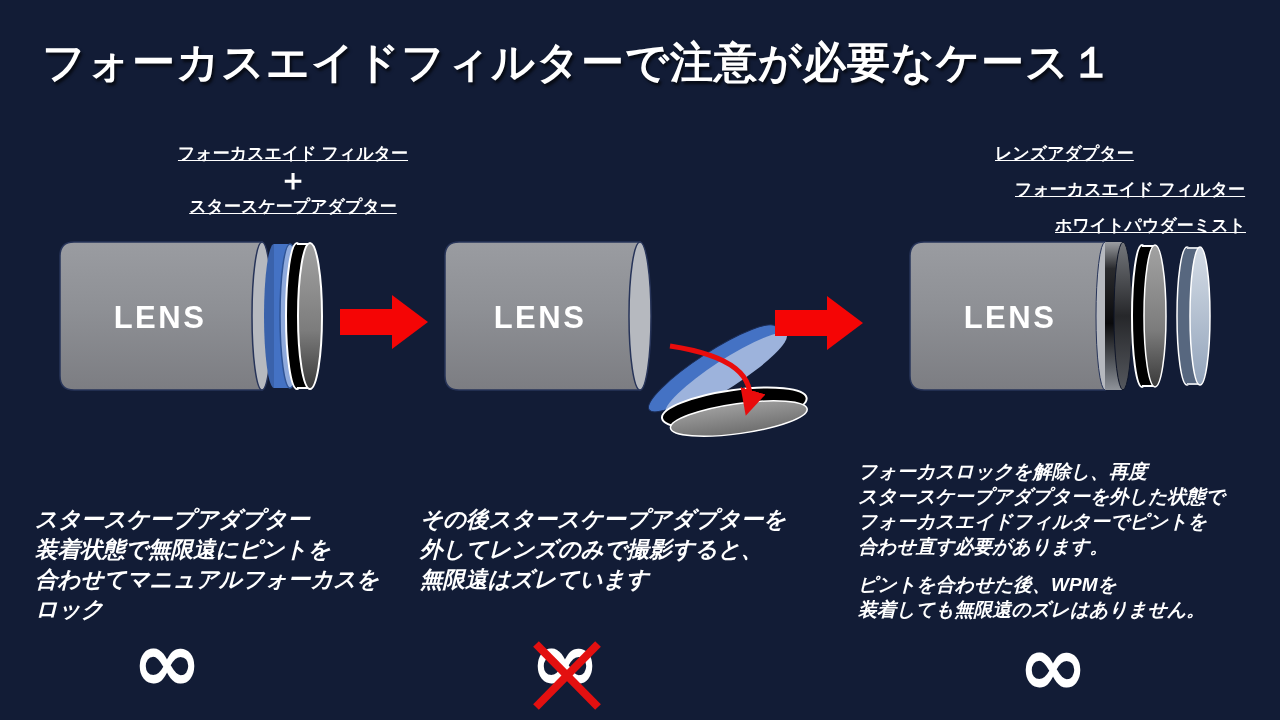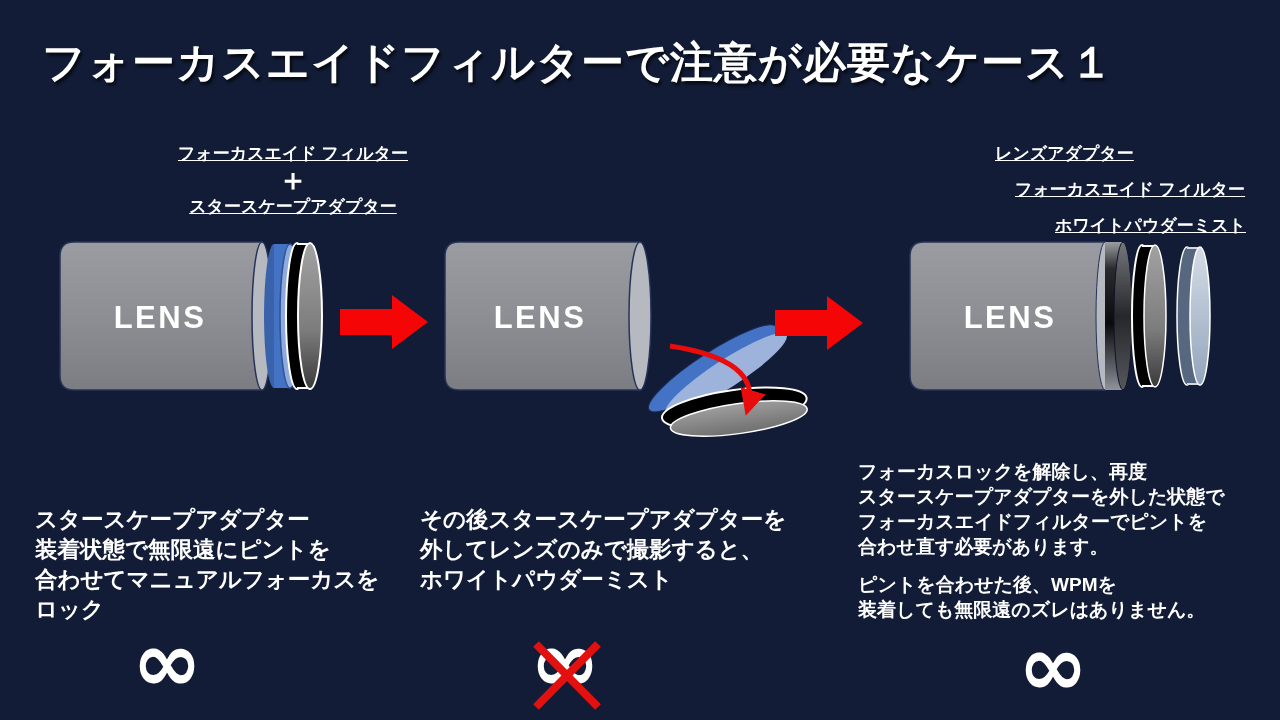--- a/index.html
+++ b/index.html
@@ -18,21 +18,21 @@
   }
   .label-block{left:128px;top:143px;width:330px;text-align:center;line-height:1.25;}
   .label-line{font-size:17px;font-weight:700;text-decoration:underline;}
   .label-plus{font-size:30px;font-weight:700;line-height:32px;}
   .right-labels{left:985px;top:142px;width:300px;}
   .right-labels .label-line{white-space:nowrap;}
   .rl-1{margin-left:10px;}
   .rl-2{margin-left:30px;margin-top:13px;}
   .rl-3{margin-left:70px;margin-top:13px;}
   .caption{
-    font-weight:700;white-space:pre-line;
+    font-weight:700;white-space:pre-line;font-style:italic;
   }
   .caption-large{font-size:22.5px;line-height:30px;}
   .caption-small{font-size:19px;line-height:25px;}
   .cap-left{left:35px;top:505px;width:400px;}
   .cap-mid{left:420px;top:505px;width:400px;}
   .cap-right{left:858px;top:459px;width:420px;}
   .cap-right .para2{margin-top:13px;}
   .infinity{
     font-size:84px;line-height:84px;font-weight:700;color:#ffffff;
     font-family:"DejaVu Sans","Liberation Sans",sans-serif;
@@ -173,21 +173,21 @@
       <ellipse cx="300" cy="84" rx="10" ry="69" fill="url(#wpmFaceGrad)" stroke="#ffffff" stroke-width="1.5"></ellipse>
     </g>
   </svg>
 
   <div class="abs caption caption-large cap-left">スタースケープアダプター
 装着状態で無限遠にピントを
 合わせてマニュアルフォーカスを
 ロック</div>
   <div class="abs caption caption-large cap-mid">その後スタースケープアダプターを
 外してレンズのみで撮影すると、
-ホワイトパウダーミスト</div>
+無限遠はズレています</div>
   <div class="abs cap-right">
     <div class="caption caption-small">フォーカスロックを解除し、再度
 スタースケープアダプターを外した状態で
 フォーカスエイドフィルターでピントを
 合わせ直す必要があります。</div>
     <div class="caption caption-small para2">ピントを合わせた後、WPMを
 装着しても無限遠のズレはありません。</div>
   </div>
 
   <div class="abs infinity" style="left:132px;top:620px;">∞</div>

